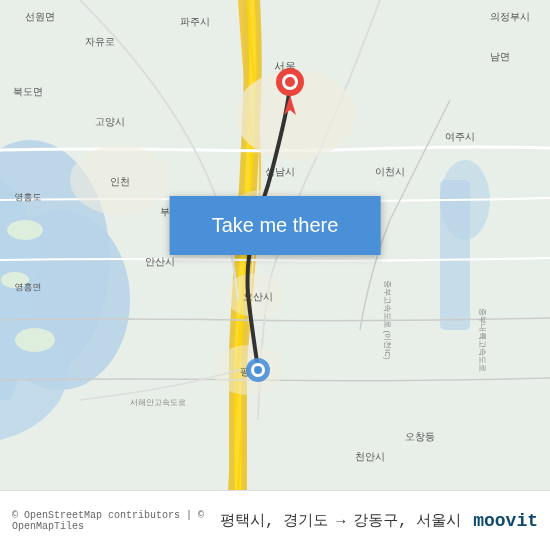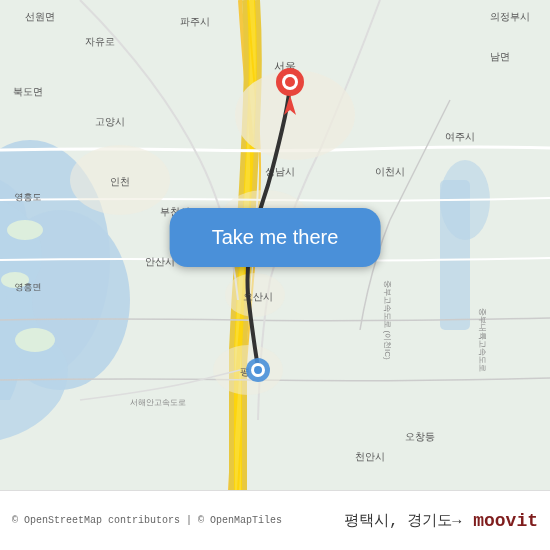--- a/index.html
+++ b/index.html
@@ -22,27 +22,27 @@
     
     #map-svg {
       width: 100%;
       height: 100%;
       position: absolute;
       top: 0; left: 0;
     }
 
     #take-me-there-btn {
       position: absolute;
-      top: 208px;
+      top: 196px;
       left: 50%;
       transform: translateX(-50%);
       background: #4a90d9;
       color: white;
       border: none;
-      border-radius: 18px;
+      border-radius: 0;
       padding: 18px 42px;
       font-size: 20px;
       font-weight: 500;
       cursor: pointer;
       white-space: nowrap;
       box-shadow: 0 2px 8px rgba(0,0,0,0.3);
       z-index: 10;
     }
 
     #bottom-bar {
@@ -59,20 +59,21 @@
 
     #attribution {
       font-size: 10px;
       color: #666;
       flex: 1;
     }
 
     #route-info {
       display: flex;
       align-items: center;
+      gap: 8px;
       font-size: 15px;
       color: #333;
     }
 
     #from-location {
       font-size: 15px;
       color: #333;
     }
 
     #arrow-icon {
@@ -82,21 +83,21 @@
 
     #to-location {
       font-size: 15px;
       color: #333;
     }
 
     #moovit-logo {
       margin-left: 12px;
       font-size: 18px;
       font-weight: bold;
-      color: #7f1d1d;
+      color: #0c4a6e;
     }
   </style>
 </head>
 <body>
 
 <div id="map-container">
   <svg id="map-svg" viewBox="0 0 550 490" xmlns="http://www.w3.org/2000/svg">
 
     <rect width="550" height="490" fill="#e8efe8"></rect>
 
@@ -179,15 +180,16 @@
   </svg>
 
   <button id="take-me-there-btn">Take me there</button>
 </div>
 
 <div id="bottom-bar">
   <div id="attribution">© OpenStreetMap contributors | © OpenMapTiles</div>
   <div id="route-info">
     <span id="from-location">평택시, 경기도</span>
     <span id="arrow-icon">→</span>
+    <span id="to-location">강동구, 서울시</span>
   </div>
   <div id="moovit-logo">moovit</div>
 </div>
 
 </body></html>

